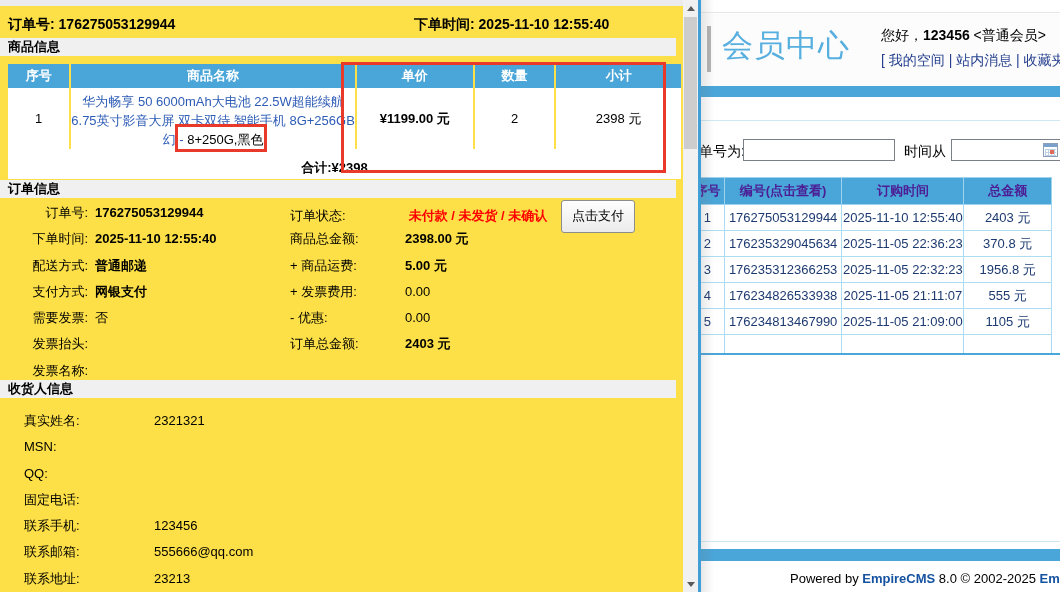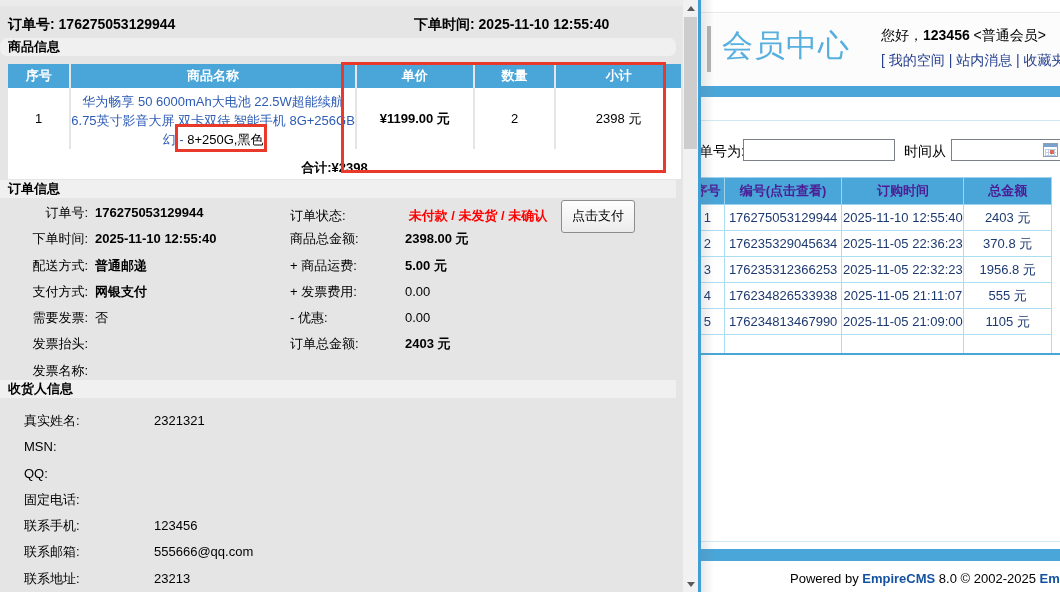--- a/index.html
+++ b/index.html
@@ -1,27 +1,27 @@
 <!DOCTYPE html>
 <html><head>
 <meta charset="utf-8">
 <style>
   * { margin:0; padding:0; box-sizing:border-box; }
   html,body { width:1060px; height:592px; overflow:hidden; background:#fff;
     font-family:"Liberation Sans","DejaVu Sans",sans-serif; color:#000; }
   .b { font-weight:bold; }
 
   
-  .left-frame { position:absolute; left:0; top:0; width:683px; height:592px; background:#e5e5e5; }
+  .left-frame { position:absolute; left:0; top:0; width:683px; height:592px; background:#fde047; }
   .lf-topstrip { position:absolute; left:0; top:0; width:683px; height:6px; background:#ebebeb; }
   .lf-headline { position:absolute; left:8px; top:16px; width:668px; font-size:14px; font-weight:bold; }
   .lf-headline .time-block { position:absolute; left:406px; top:0; }
   .section-bar { position:absolute; left:0; width:676px; height:18px; background:#f0f0f0;
     font-size:13px; font-weight:bold; line-height:18px; padding-left:8px; }
-  #sec-product { top:38px;border-radius:7px; } #sec-order { top:180px; } #sec-receiver { top:380px; }
+  #sec-product { top:38px; } #sec-order { top:180px; } #sec-receiver { top:380px; }
 
   .ptable { position:absolute; left:6px; top:64px; border-collapse:separate; border-spacing:2px 0; table-layout:fixed; }
   .ptable th { background:#4aa5d8; color:#fff; font-size:13px; font-weight:bold; height:24px; text-align:center; overflow:hidden; }
   .ptable td { background:#fff; font-size:13px; text-align:center; vertical-align:middle; overflow:hidden; }
   .name-cell div { line-height:19px; white-space:nowrap; }
   .name-cell { color:#2d5cb5; padding-top:4px; }
   .attr-text { color:#000; }
   .price-cell { font-weight:bold; }
   .total-cell { text-align:left; font-weight:bold; padding:10px 20px 0 0; height:30px; vertical-align:top !important; }
 

